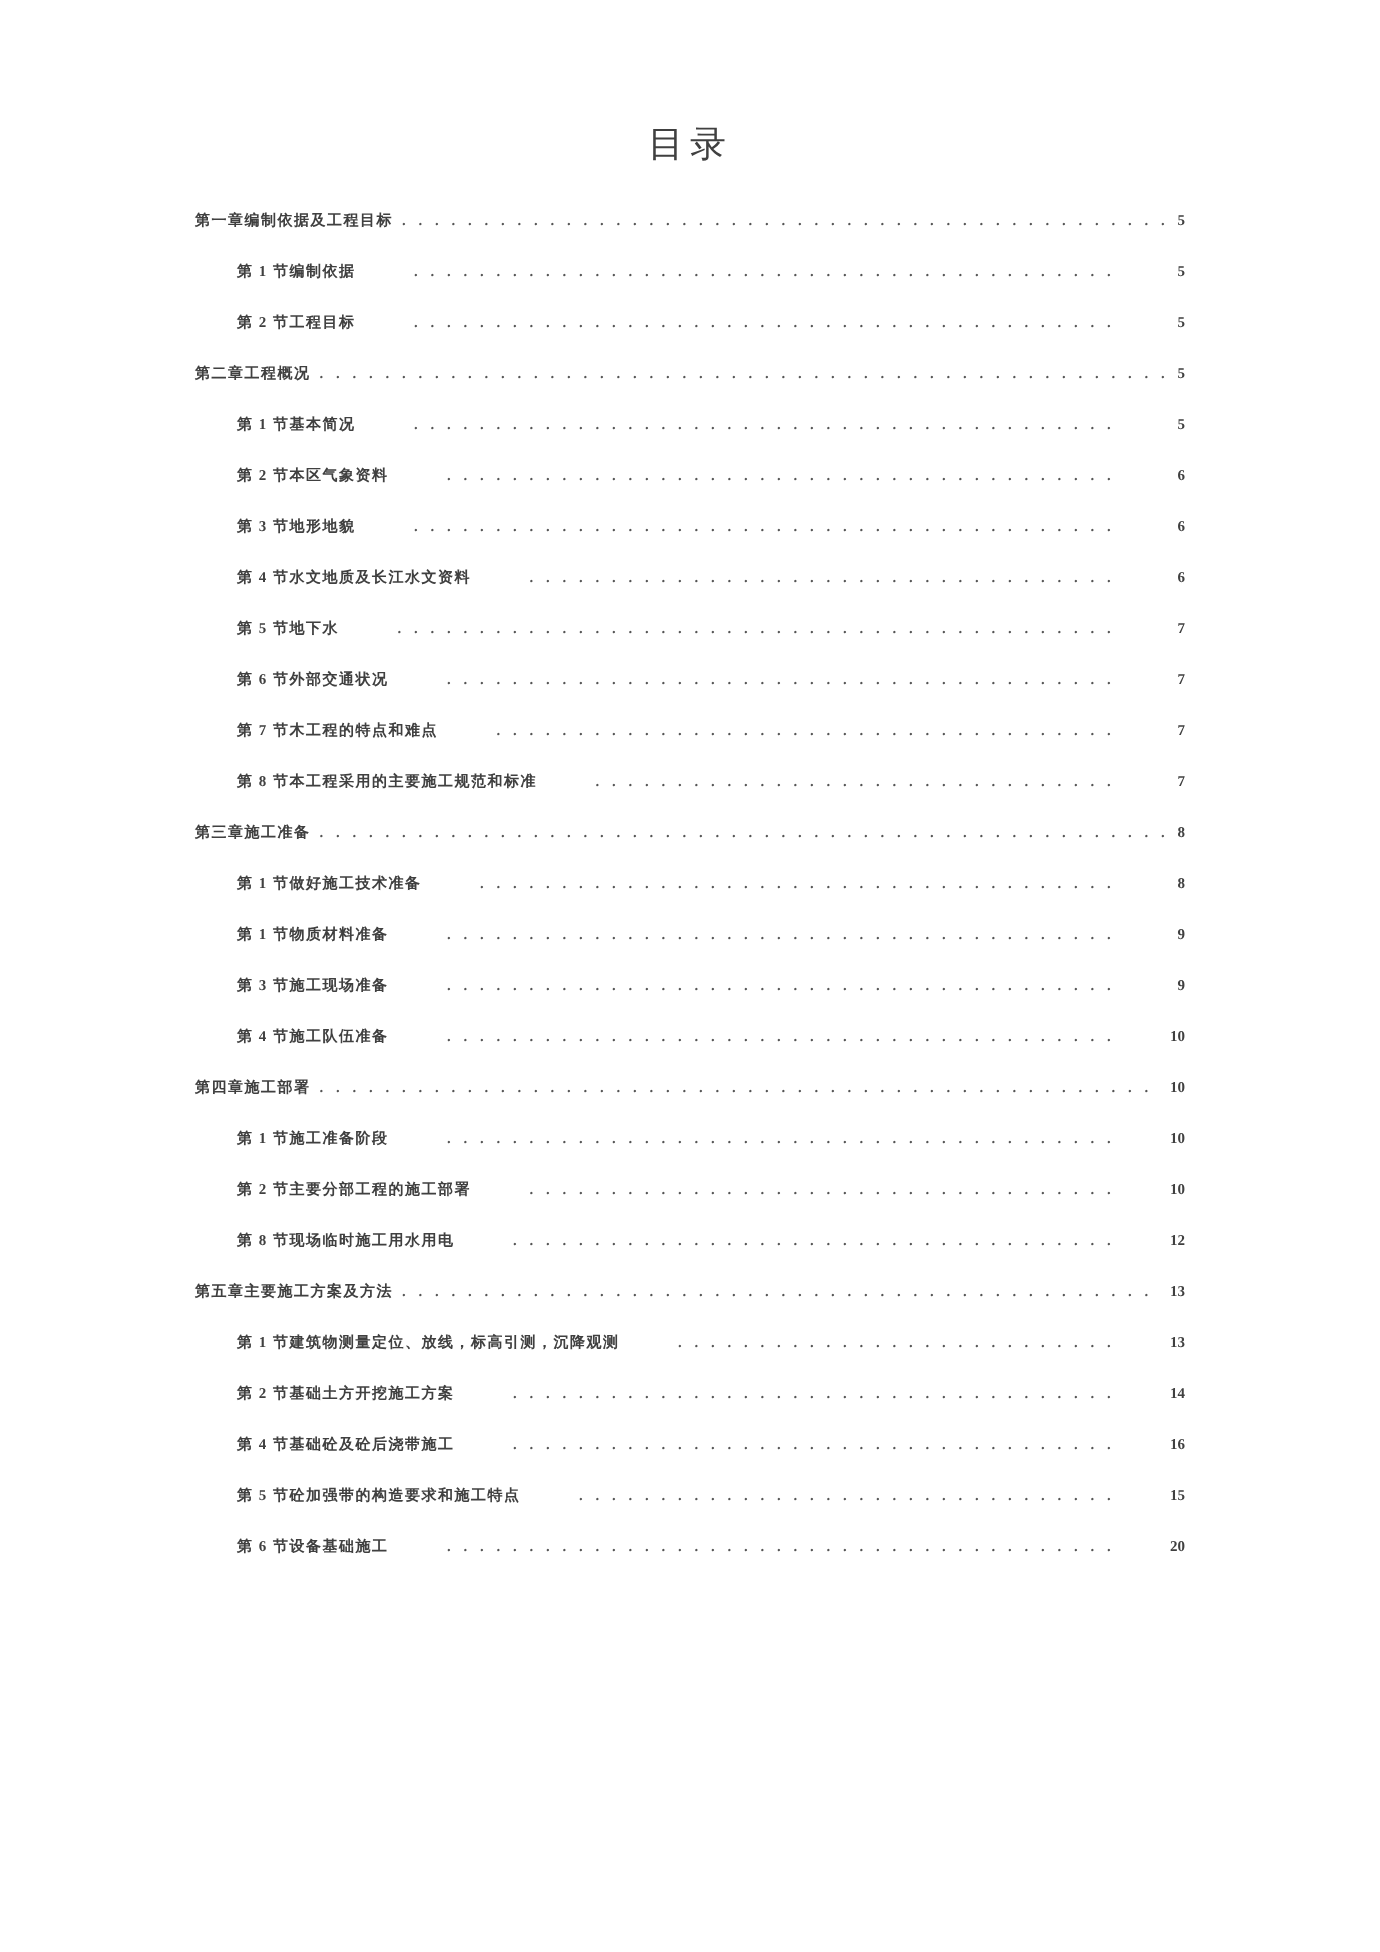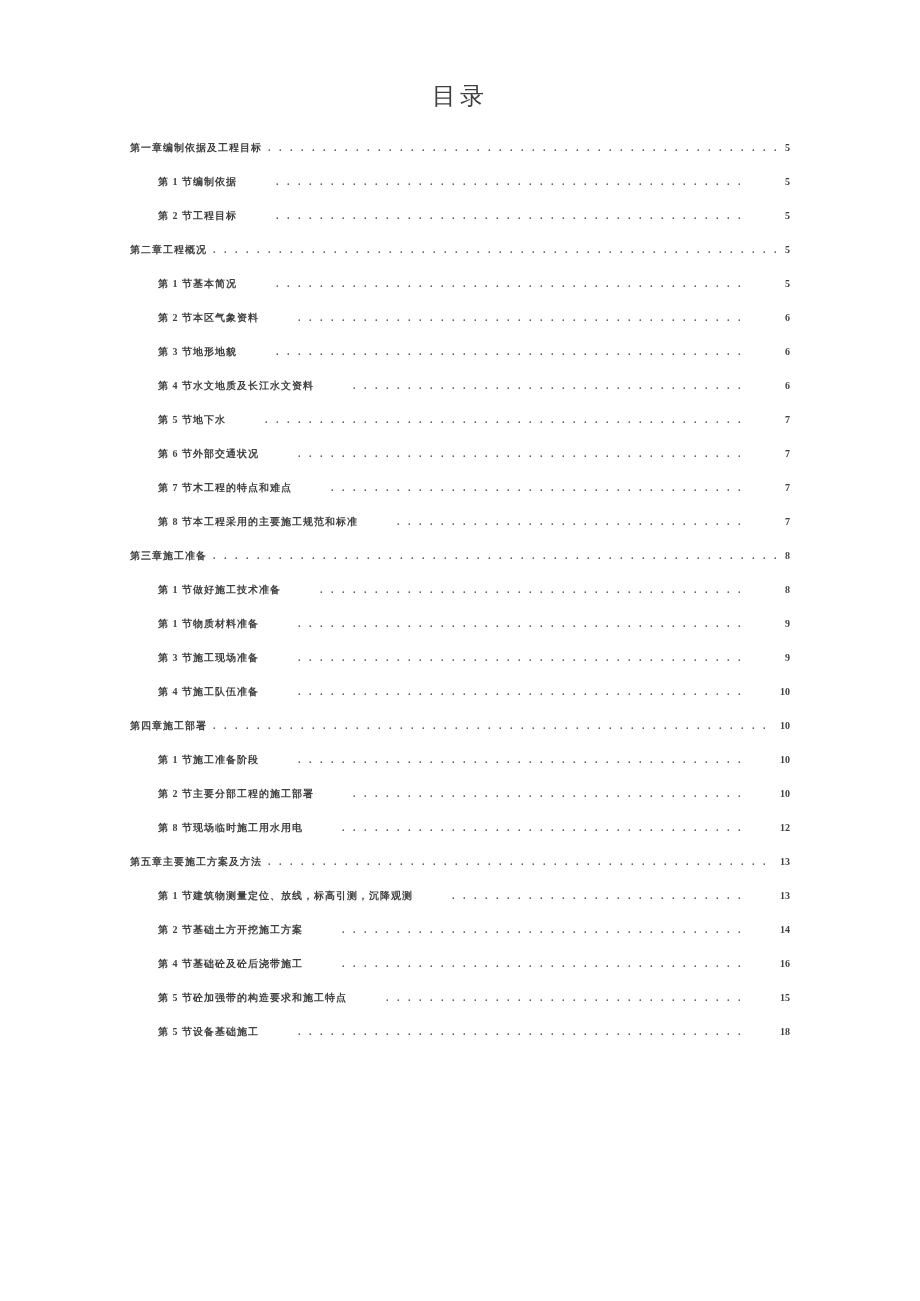--- a/index.html
+++ b/index.html
@@ -187,18 +187,18 @@
         <span class="toc-label">第 4 节基础砼及砼后浇带施工</span>
         <span class="toc-leader"></span>
         <span class="toc-page">16</span>
       </div>
       <div class="toc-row level-2">
         <span class="toc-label">第 5 节砼加强带的构造要求和施工特点</span>
         <span class="toc-leader"></span>
         <span class="toc-page">15</span>
       </div>
       <div class="toc-row level-2">
-        <span class="toc-label">第 5 节设备基础施工</span>
-        <span class="toc-leader"></span>
-        <span class="toc-page">18</span>
+        <span class="toc-label">第 6 节设备基础施工</span>
+        <span class="toc-leader"></span>
+        <span class="toc-page">20</span>
       </div>
     </div>
 </div>
 
 </body></html>

